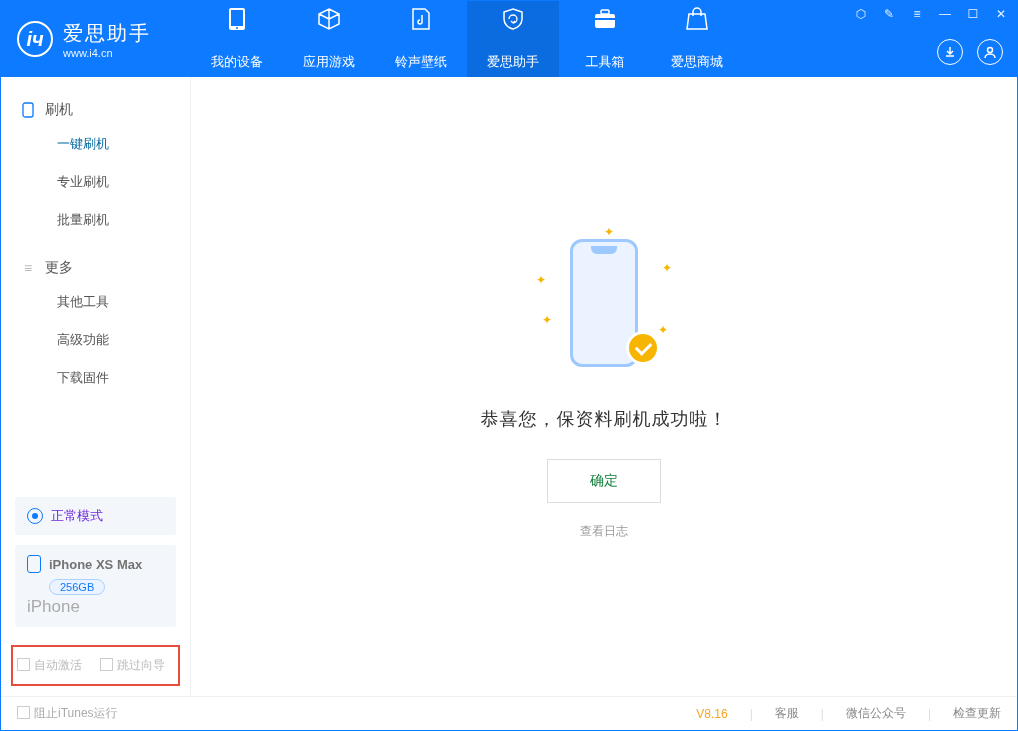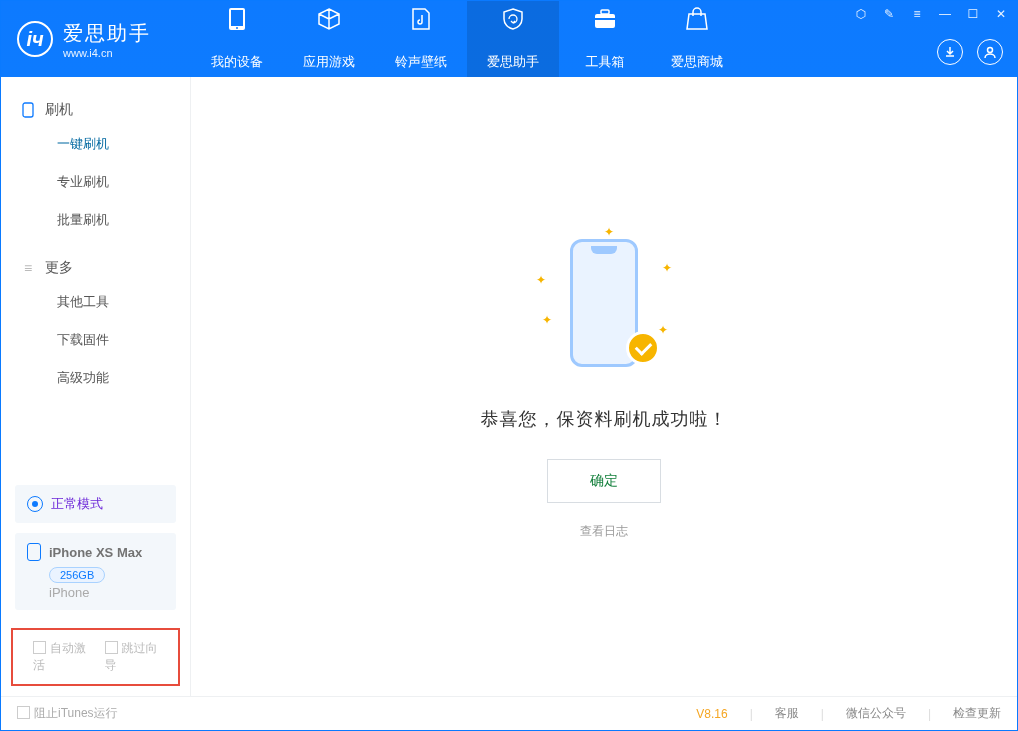--- a/index.html
+++ b/index.html
@@ -32,23 +32,23 @@
 .side-item.active { color: #0369a1; }
 
 .device-panel { padding: 12px 14px; }
 .mode-box { background: #f3f7fb; border-radius: 3px; padding: 10px 12px; margin-bottom: 10px; display: flex; align-items: center; gap: 8px; font-size: 13px; color: #6d28d9; }
 .mode-dot { width: 16px; height: 16px; border: 1.5px solid #0d7aff; border-radius: 50%; display: inline-flex; align-items: center; justify-content: center; }
 .mode-dot::after { content: ""; width: 6px; height: 6px; background: #0d7aff; border-radius: 50%; }
 .device-box { background: #f3f7fb; border-radius: 3px; padding: 10px 12px; }
 .device-name { font-size: 13px; font-weight: bold; color: #737373; display: flex; align-items: center; gap: 8px; }
 .dev-icon { width: 14px; height: 18px; border: 1.5px solid #0d7aff; border-radius: 3px; display: inline-block; position: relative; }
 .storage-pill { display: inline-block; margin: 6px 0 2px 22px; font-size: 11px; color: #0d7aff; border: 1px solid #a9d2ff; background: #eaf3ff; border-radius: 10px; padding: 1px 10px; }
-.device-type { margin-left: 22px; font-size: 13px; color: #aaa; }
-
-.opts-row { border: 2px solid #e74c3c; margin: 6px 10px 10px 10px; padding: 10px 20px; display: flex; gap: 18px; font-size: 12px; color: #bbb; align-items: center; }
+.device-type { font-size: 17px; color: #aaa; }
+
+.opts-row { border: 2px solid #e74c3c; margin: 6px 10px 10px 10px; padding: 10px 4px; display: flex; gap: 18px; font-size: 12px; color: #bbb; align-items: center; }
 .chk { width: 13px; height: 13px; border: 1px solid #ccc; display: inline-block; margin-right: 4px; vertical-align: -2px; }
 
 .main { flex: 1; display: flex; flex-direction: column; align-items: center; justify-content: center; position: relative; }
 .illus { width: 120px; height: 150px; position: relative; margin-bottom: 24px; }
 .phone { position: absolute; left: 26px; top: 6px; width: 68px; height: 128px; border: 3px solid #9ec9ff; border-radius: 12px; background: #eaf3ff; }
 .phone::before { content: ""; position: absolute; top: 4px; left: 50%; transform: translateX(-50%); width: 26px; height: 8px; background: #9ec9ff; border-radius: 0 0 6px 6px; }
 .check-badge { position: absolute; right: 4px; bottom: 18px; width: 34px; height: 34px; background: #f7b500; border-radius: 50%; border: 3px solid #fff; display: flex; align-items: center; justify-content: center; }
 .check-badge::after { content: ""; width: 12px; height: 7px; border-left: 3px solid #fff; border-bottom: 3px solid #fff; transform: rotate(-45deg); margin-top: -3px; }
 .spark { position: absolute; font-size: 12px; color: #f7b500; }
 .spark.s1 { left: -8px; top: 40px; } .spark.s2 { left: -2px; top: 80px; }
@@ -171,22 +171,22 @@
       </div>
       <div class="side-item active"><span>一键刷机</span></div>
       <div class="side-item"><span>专业刷机</span></div>
       <div class="side-item"><span>批量刷机</span></div>
 
       <div class="side-group-hd" style="margin-top:14px">
         <span class="gicon" style="color:#bbb">≡</span>
         <span>更多</span>
       </div>
       <div class="side-item"><span>其他工具</span></div>
+      <div class="side-item"><span>高级功能</span></div>
       <div class="side-item"><span>下载固件</span></div>
-      <div class="side-item"><span>高级功能</span></div>
     </div>
 
     <div class="device-panel">
       <div class="mode-box">
         <span class="mode-dot"></span>
         <span>正常模式</span>
       </div>
       <div class="device-box">
         <div class="device-name">
           <span class="dev-icon"></span>

